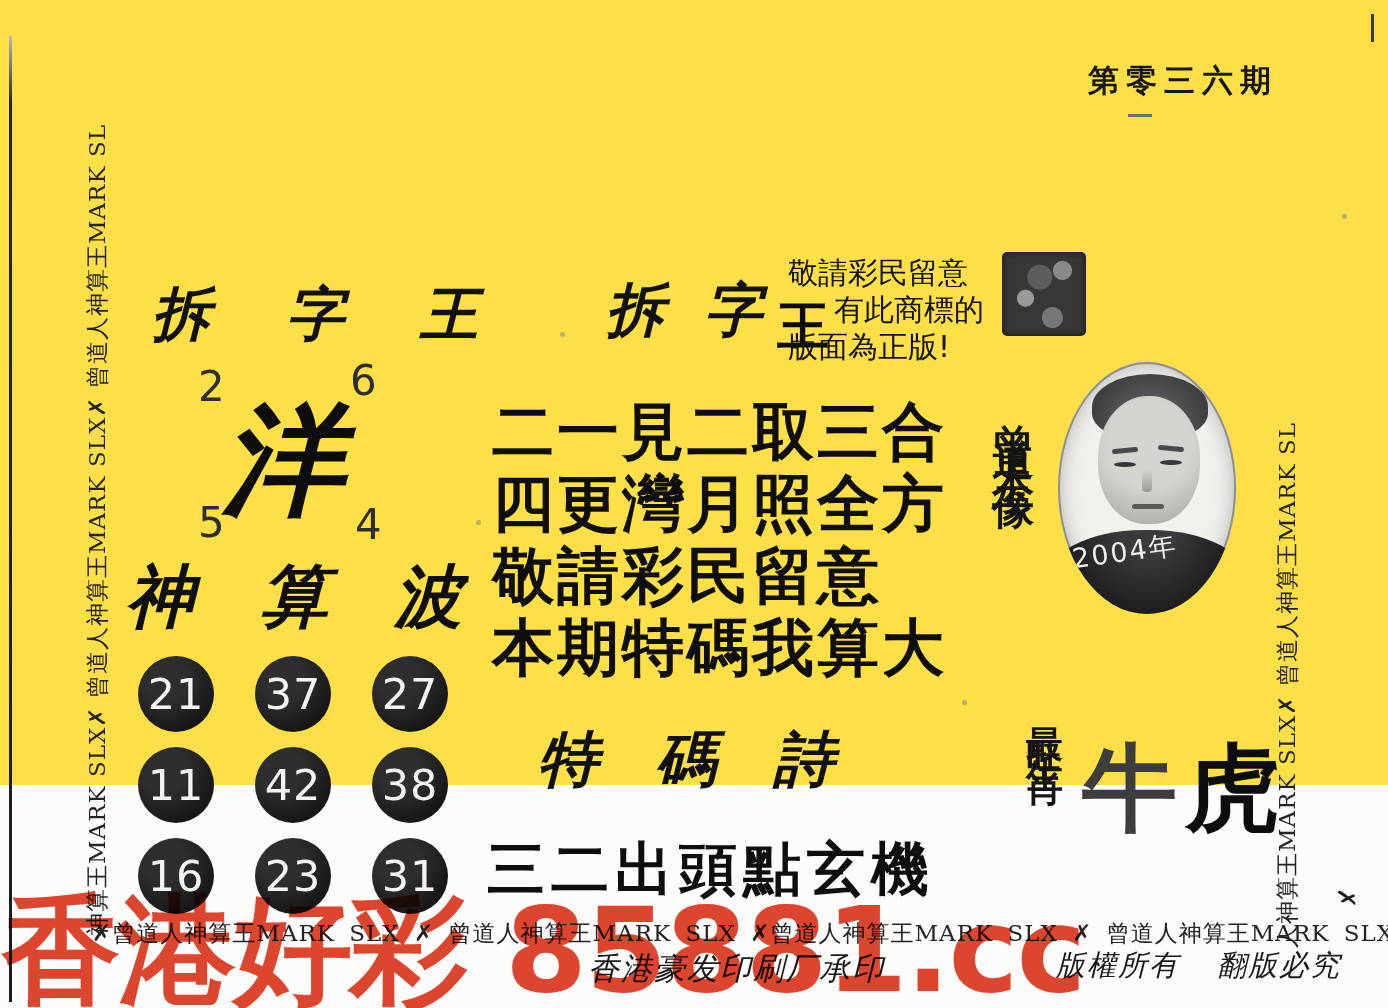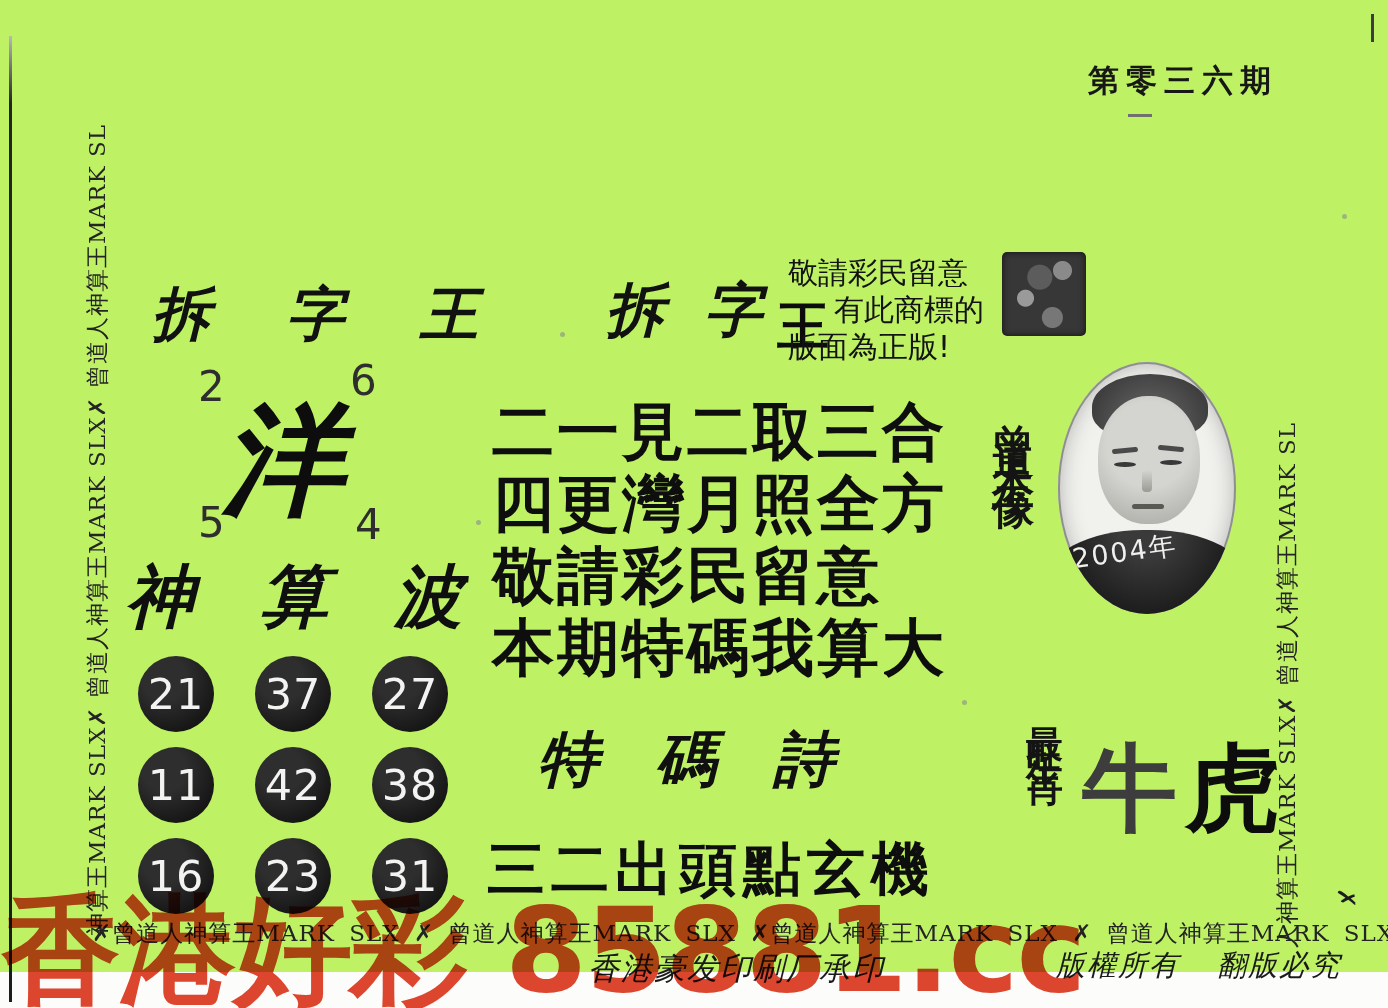--- a/index.html
+++ b/index.html
@@ -3,21 +3,21 @@
 <meta charset="utf-8">
 <style>
   html,body{margin:0;padding:0;}
   body{
     width:1388px;height:1008px;
     background:#fcfcfb;
     font-family:"DejaVu Serif", serif;
     color:#161616;
     overflow:hidden;
   }
-  #page{position:relative;width:1388px;height:972px;background:#bef264;}
+  #page{position:relative;width:1388px;height:785px;background:#fde047;}
   .abs{position:absolute;}
 
   
   .edge-line{left:9px;top:36px;width:3px;height:966px;background:linear-gradient(#b9b9b9,#242424 7%,#1c1c1c);}
   .corner-tick{left:1371px;top:14px;width:3px;height:28px;background:#3d3d3d;}
   .issue-underline{left:1128px;top:114px;width:24px;height:3px;background:#6f6f6f;}
   .speck{width:5px;height:5px;border-radius:50%;background:#8b8b8b;opacity:.6;}
 
   
   .wm{font-family:"DejaVu Serif", serif;font-size:23px;letter-spacing:1px;color:#242424;white-space:nowrap;}

